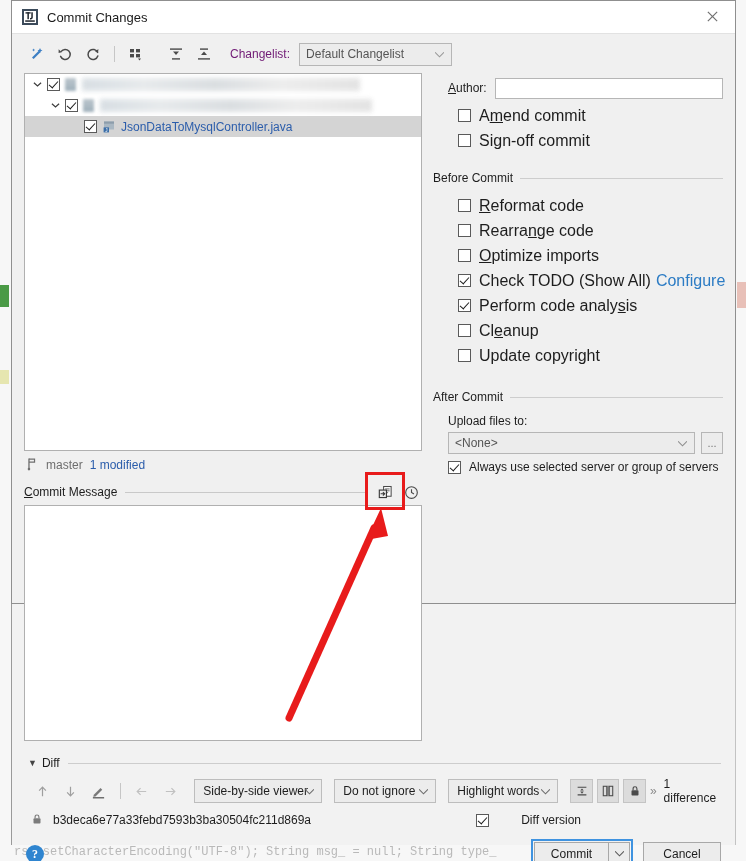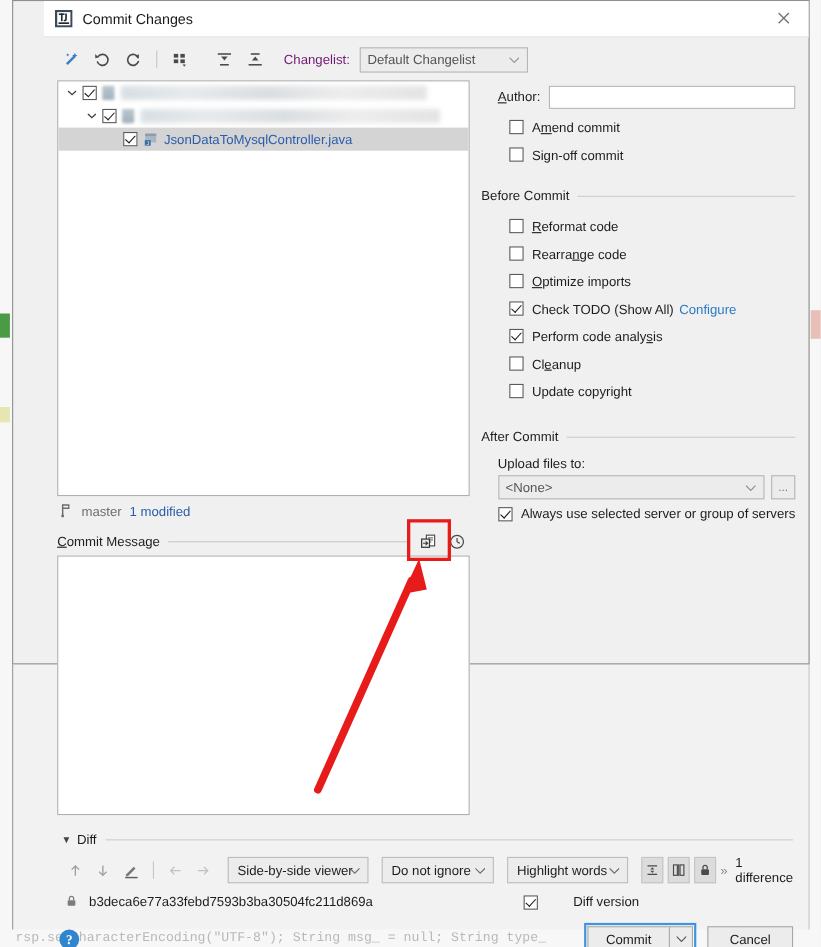--- a/index.html
+++ b/index.html
@@ -20,21 +20,21 @@
   #backdrop .code-ghost{ position:absolute; bottom:0; left:14px; right:14px; height:16px;
                          color:#b9b9b9; font-family:"Liberation Mono", monospace; font-size:12px;
                          white-space:nowrap; overflow:hidden; }
   #backdrop .g1 { position:absolute; left:0; top:285px; width:9px; height:22px; background:#4a9a46; }
   #backdrop .g2 { position:absolute; left:0; top:370px; width:9px; height:14px; background:#e6e6b0; }
   #backdrop .g3 { position:absolute; right:0; top:282px; width:9px; height:26px; background:#e8c0b8; }
 
   
   #dialog {
     position:absolute; left:11px; top:0; width:725px; height:604px;
-    background:#f0f0f0; border:1px solid #8f8f8f; box-sizing:border-box;padding-left:28px;
+    background:#f0f0f0; border:1px solid #8f8f8f; box-sizing:border-box;
   }
   .titlebar { height:32px; background:#ffffff; display:flex; align-items:center;
               padding-left:10px; border-bottom:1px solid #e2e2e2; position:relative; }
   .title-icon { width:16px; height:16px; margin-right:9px; flex:none; }
   .title-text { font-size:13px; color:#1a1a1a; }
   .close-btn { position:absolute; right:0; top:0; width:45px; height:31px;
                display:flex; align-items:center; justify-content:center; }
   .close-btn svg { opacity:.72; }
 
   .body { padding:0; }
@@ -87,21 +87,21 @@
             border:3px solid #e81b1b; box-sizing:border-box; pointer-events:none; }
 
   .cm-area { height:236px; background:#fff; border:1px solid #b0b0b0; box-sizing:border-box; }
 
   
   .grp { display:flex; align-items:center; margin-top:4px; }
   .grp-title { font-size:12px; color:#1d1d1d; white-space:nowrap; }
   .grp-rule { flex:1; height:1px; background:#cdcdcd; margin-left:7px; }
   .grp-body { padding-left:25px; }
   .row { display:flex; align-items:center; height:25px; }
-  .row label { margin-left:8px; font-size:12px; white-space:nowrap; }
+  .row label { margin-left:8px; font-size:16px; white-space:nowrap; }
   .row label u { text-decoration:underline; }
   .author-row { display:flex; align-items:center; height:30px; padding-left:15px; }
   .author-lbl { font-size:12px; margin-right:8px; }
   .author-lbl u { text-decoration:underline; }
   .textinput { flex:1; height:21px; background:#fff; border:1px solid #b6b6b6; box-sizing:border-box; }
   .link { color:#2b7bc4; margin-left:5px; }
   .upload-lbl { font-size:12px; padding-left:15px; height:22px; display:flex; align-items:center; }
   .upload-row { display:flex; align-items:center; gap:6px; padding-left:15px; }
   #upload-combo { flex:1; height:22px; }
   .ellipsis-btn { width:22px; height:22px; background:#ececec; border:1px solid #b6b6b6;

